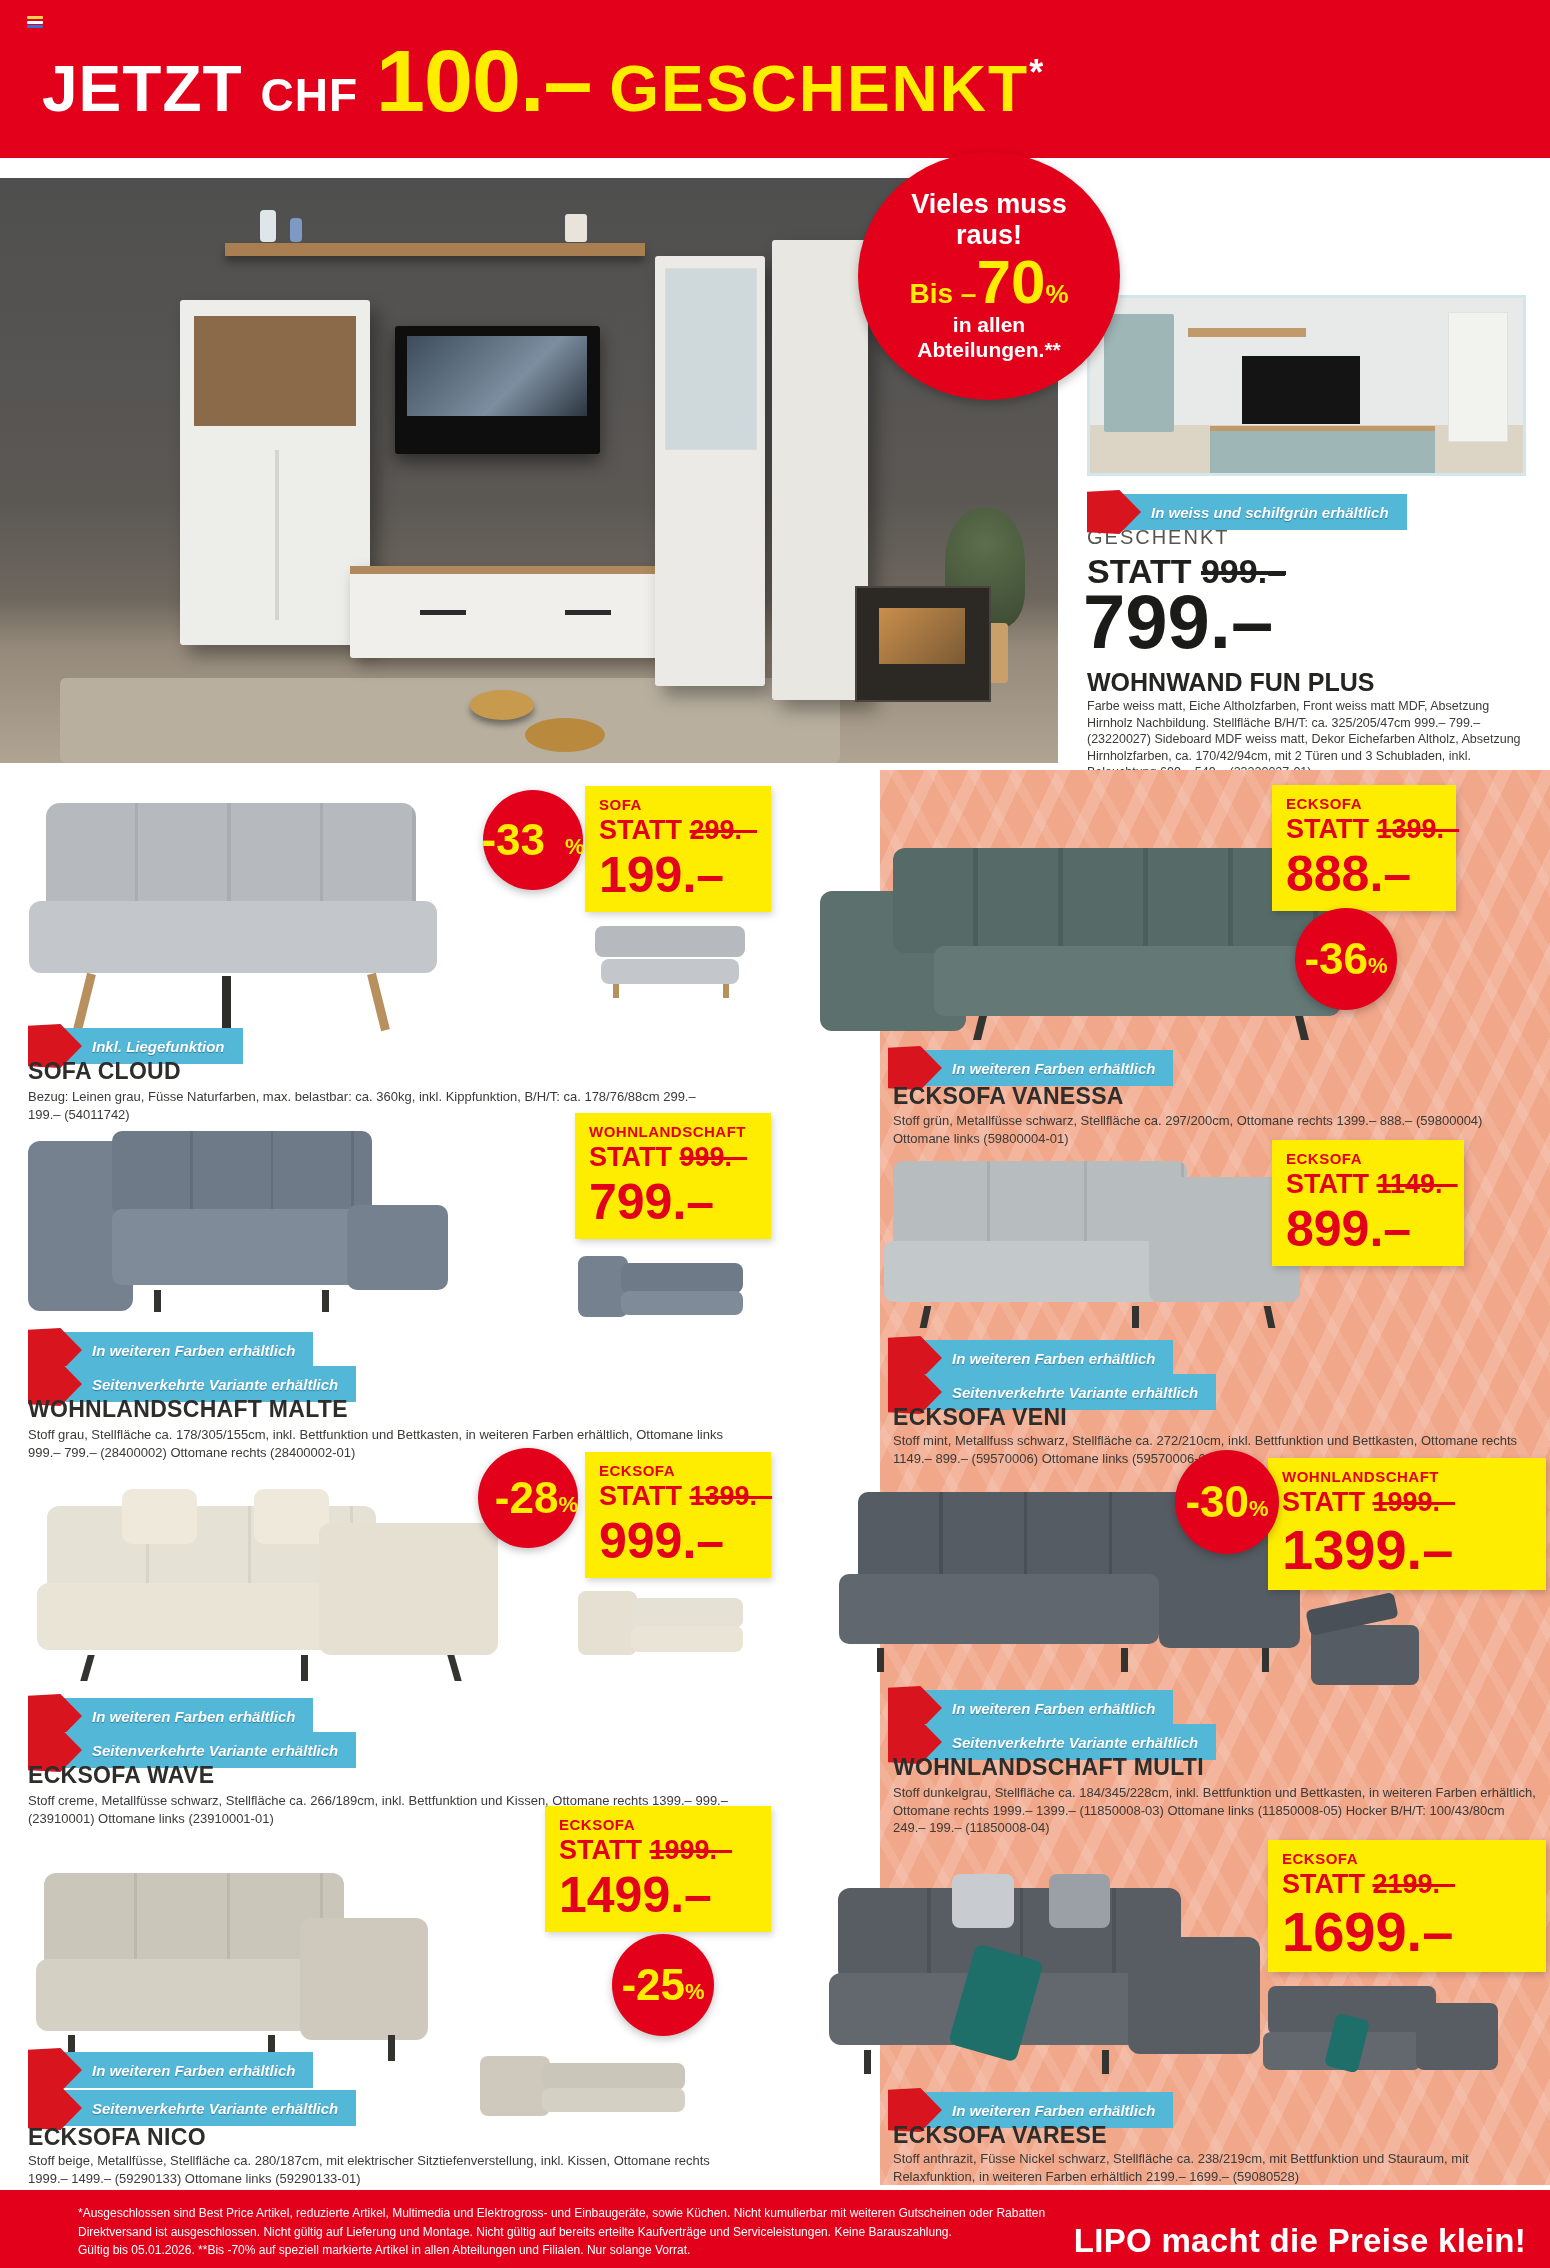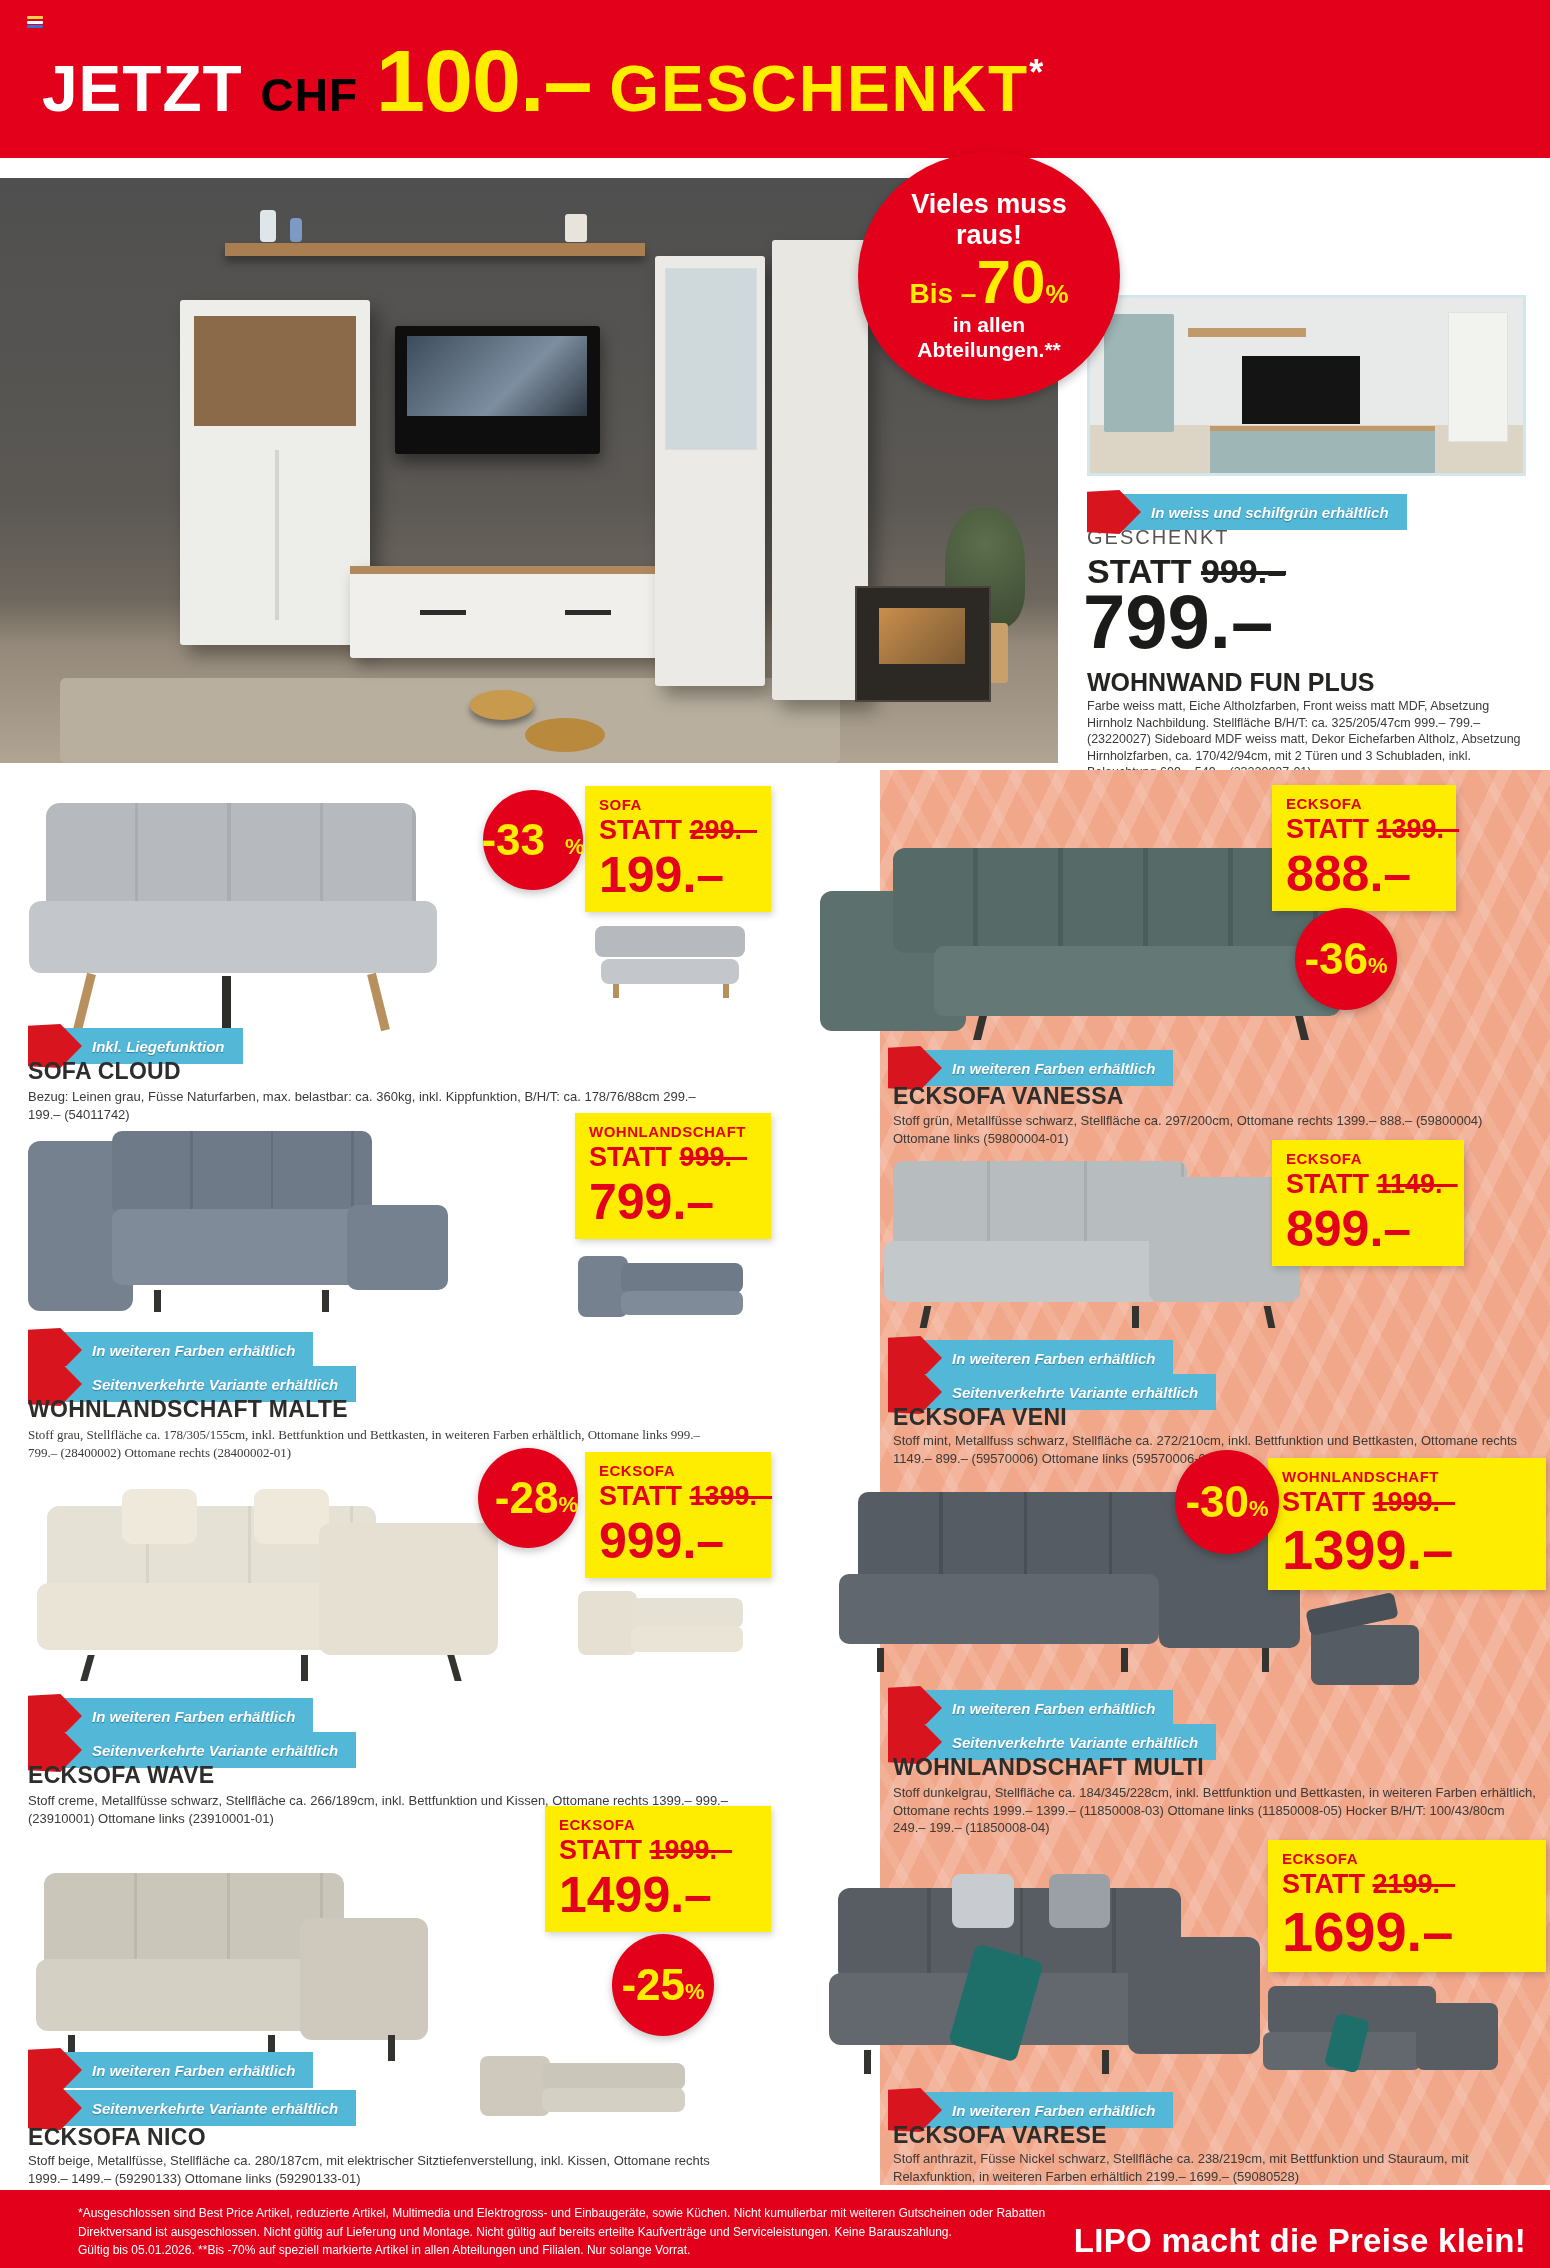--- a/index.html
+++ b/index.html
@@ -4,21 +4,21 @@
 <style>
   html,body{margin:0;padding:0;background:#fff;}
   .page{position:relative;width:1550px;height:2268px;background:#ffffff;overflow:hidden;
         font-family:"Liberation Sans", sans-serif;color:#3a3a38;}
   
   .header{position:absolute;left:0;top:0;width:1550px;height:158px;background:#e2001a;}
   .menu-icon{position:absolute;left:27px;top:16px;width:16px;height:12px;display:flex;flex-direction:column;justify-content:space-between;}
   .menu-icon i{display:block;height:3px;border-radius:1px;}
   .headline{position:absolute;left:42px;top:30px;display:flex;align-items:baseline;gap:18px;white-space:nowrap;}
   .hl-jetzt{color:#ffffff;font-size:64px;font-weight:900;letter-spacing:1px;}
-  .hl-chf{color:#000000;font-size:46px;font-weight:900;letter-spacing:1px;}
+  .hl-chf{color:#ffffff;font-size:46px;font-weight:900;letter-spacing:1px;}
   .hl-amount{color:#ffed00;font-size:88px;font-weight:900;letter-spacing:-1px;}
   .hl-gesch{color:#ffed00;font-size:64px;font-weight:900;letter-spacing:2px;}
   .hl-star{color:#ffffff;font-size:36px;font-weight:900;vertical-align:top;}
   
   .hero{position:absolute;left:0;top:178px;width:1058px;height:585px;overflow:hidden;
         background:linear-gradient(180deg,#4f4f4f 0%,#5b5854 55%,#6e675e 72%,#94897a 80%,#b0a493 100%);}
   .shape{position:absolute;}
   
   .frame2{position:absolute;left:1087px;top:295px;width:433px;height:175px;background:#e7eae9;
           border:3px solid #d3e6ec;overflow:hidden;}
@@ -231,21 +231,21 @@
   </div>
   <div class="ribbon" style="left:28px;top:1328px;">
     <span class="flag"></span>
     <span class="bar">In weiteren Farben erhältlich</span>
   </div>
   <div class="ribbon" style="left:28px;top:1362px;">
     <span class="flag"></span>
     <span class="bar">Seitenverkehrte Variante erhältlich</span>
   </div>
   <div class="ptitle" style="left:28px;top:1396px;">WOHNLANDSCHAFT MALTE</div>
-  <div class="pdesc" style="left:28px;top:1426px;width:700px;font-family:Liberation Serif, serif;">Stoff grau, Stellfläche ca. 178/305/155cm, inkl. Bettfunktion und Bettkasten, in weiteren Farben erhältlich, Ottomane links 999.– 799.– (28400002) Ottomane rechts (28400002-01)</div>
+  <div class="pdesc" style="left:28px;top:1426px;width:700px;">Stoff grau, Stellfläche ca. 178/305/155cm, inkl. Bettfunktion und Bettkasten, in weiteren Farben erhältlich, Ottomane links 999.– 799.– (28400002) Ottomane rechts (28400002-01)</div>
 
   <div class="pricebox" style="left:1272px;top:1140px;width:166px;">
     <div class="pb-cat">ECKSOFA</div>
     <div class="pb-statt"><span>STATT</span> <span class="old">1149.–</span></div>
     <div class="pb-price">899.–</div>
   </div>
   <div class="photo" style="left:880px;top:1150px;width:420px;height:190px;">
     <div class="shape" style="left:3%;top:6%;width:70%;height:46%;background:#b7bcbf;border-radius:10px;background-image:repeating-linear-gradient(90deg,transparent 0 32%,rgba(0,0,0,.08) 32% 33%);"></div>
     <div class="shape" style="left:1%;top:48%;width:66%;height:32%;background:#c3c8cb;border-radius:10px;"></div>
     <div class="shape" style="left:64%;top:14%;width:36%;height:66%;background:#b7bcbf;border-radius:10px;"></div>

